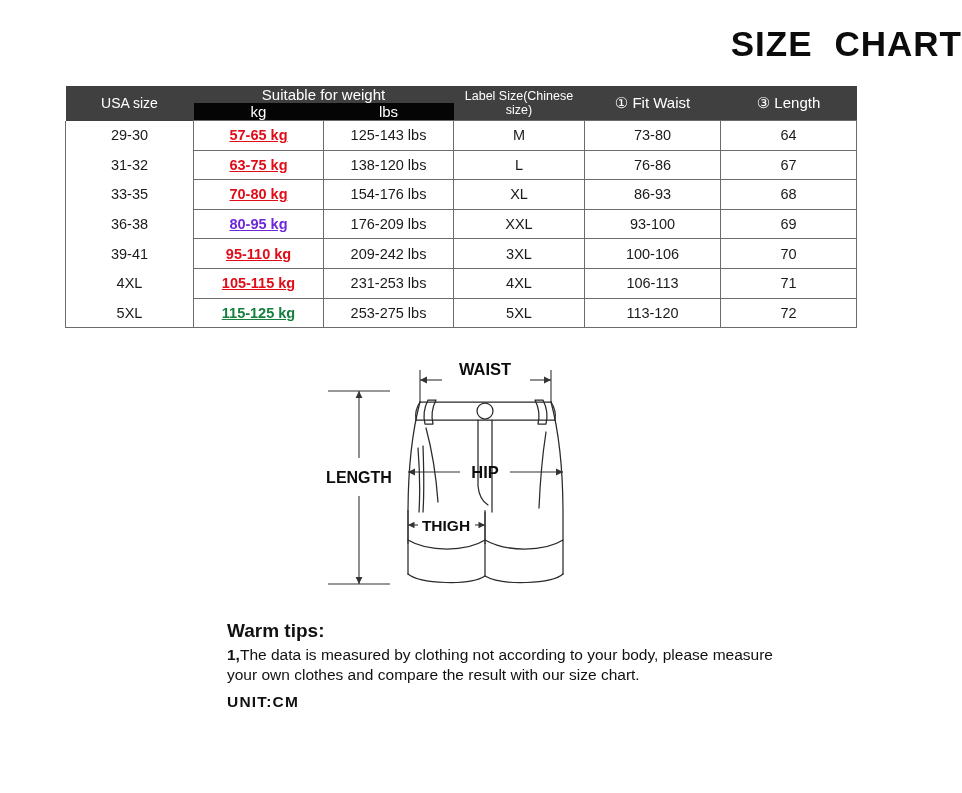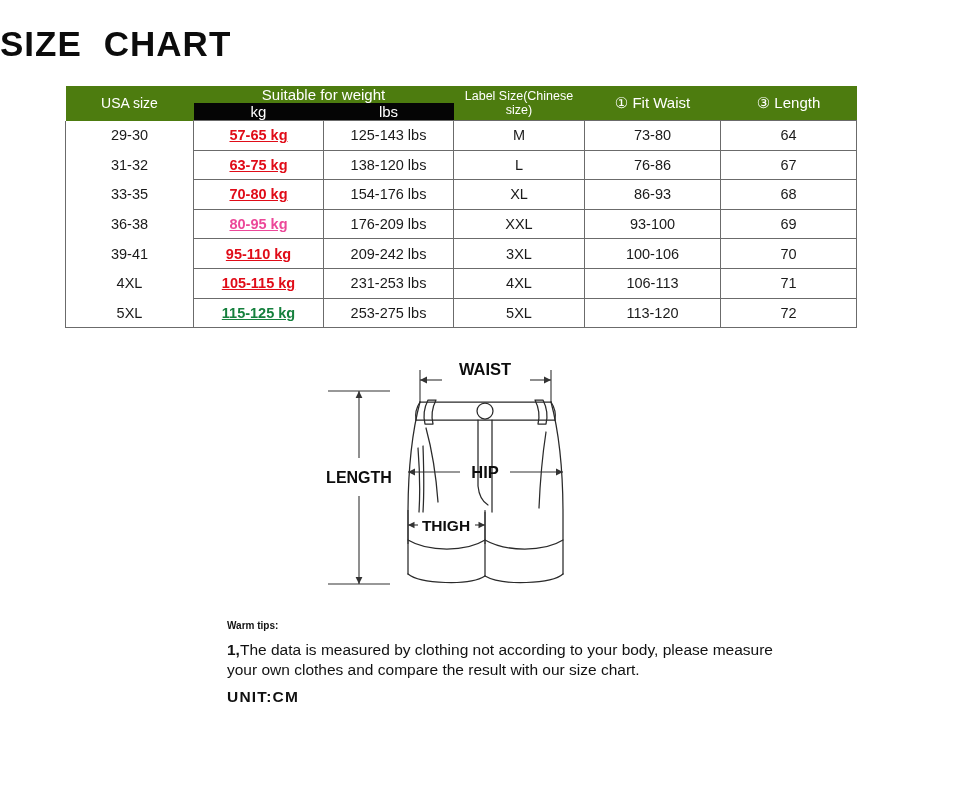--- a/index.html
+++ b/index.html
@@ -7,21 +7,21 @@
     width:962px;height:793px;
     background:#ffffff;
     font-family:"Liberation Sans", sans-serif;
     color:#111111;
     overflow:hidden;
     position:relative;
   }
   
   #title{
     position:absolute;left:0;top:24px;width:962px;
-    text-align:left;
+    text-align:right;
     font-size:35px;font-weight:bold;letter-spacing:1px;
     color:#0c0c0c;
   }
   #title .gap{display:inline-block;width:22px;}
 
   
   #size-table{
     position:absolute;left:65px;top:86px;
     width:791px;
     border-collapse:collapse;
@@ -65,21 +65,21 @@
     width:330px;height:250px;
   }
   #diagram svg{display:block;}
 
   
   #tips{
     position:absolute;left:227px;top:620px;width:560px;
     color:#111111;
   }
   #tips .tips-head{
-    font-size:10px;font-weight:bold;margin-bottom:9px;
+    font-size:19px;font-weight:bold;margin-bottom:3px;
   }
   #tips .tips-body{
     font-size:15.5px;line-height:1.30;
   }
   #tips .tips-body b{font-weight:bold;}
   #tips .unit{
     font-size:15.5px;font-weight:bold;letter-spacing:1.2px;margin-top:8px;
   }
 </style>
 </head>
@@ -92,21 +92,21 @@
 <table id="size-table">
   <colgroup>
     <col style="width:128px">
     <col style="width:130px">
     <col style="width:130px">
     <col style="width:131px">
     <col style="width:136px">
     <col style="width:136px">
   </colgroup>
   <thead>
-    <tr style="background: #4d7c0f;">
+    <tr style="background: #404040;">
       <th rowspan="2" class="hd-usa">USA size</th>
       <th colspan="2" class="hd-sfw">Suitable for weight</th>
       <th rowspan="2" class="hd-label">Label Size(Chinese size)</th>
       <th rowspan="2" class="hd-fit">① Fit Waist</th>
       <th rowspan="2" class="hd-len">③ Length</th>
     </tr>
     <tr style="background: rgb(5, 5, 5);">
       <th class="hd-sub">kg</th>
       <th class="hd-sub">lbs</th>
     </tr>
@@ -131,21 +131,21 @@
       <tr>
         <td class="c-usa">33-35</td>
         <td class="c-kg" style="color: rgb(224, 12, 24);">70-80 kg</td>
         <td class="c-lbs">154-176 lbs</td>
         <td class="c-label">XL</td>
         <td class="c-waist">86-93</td>
         <td class="c-len">68</td>
       </tr>
       <tr>
         <td class="c-usa">36-38</td>
-        <td class="c-kg" style="color: #ec4899;">80-95 kg</td>
+        <td class="c-kg" style="color: #6d28d9;">80-95 kg</td>
         <td class="c-lbs">176-209 lbs</td>
         <td class="c-label">XXL</td>
         <td class="c-waist">93-100</td>
         <td class="c-len">69</td>
       </tr>
       <tr>
         <td class="c-usa">39-41</td>
         <td class="c-kg" style="color: rgb(224, 12, 24);">95-110 kg</td>
         <td class="c-lbs">209-242 lbs</td>
         <td class="c-label">3XL</td>

